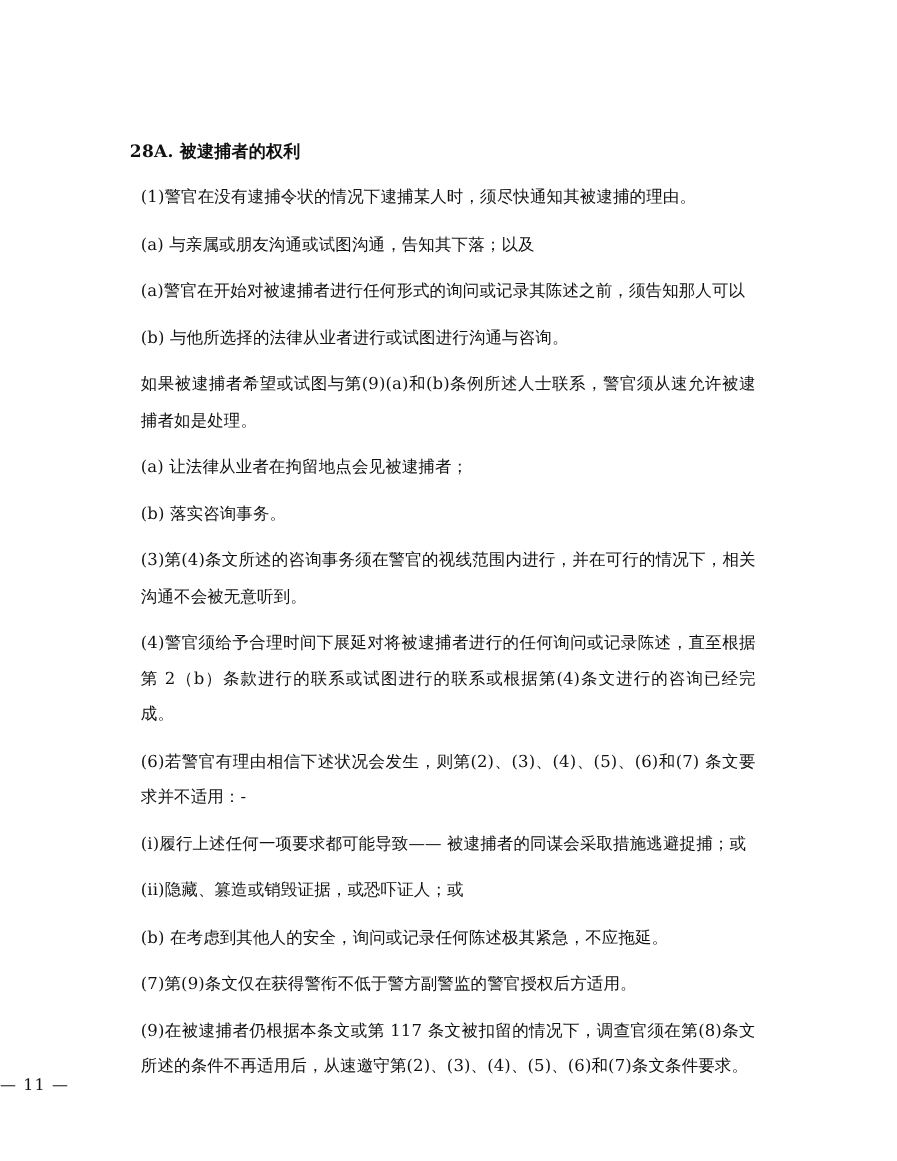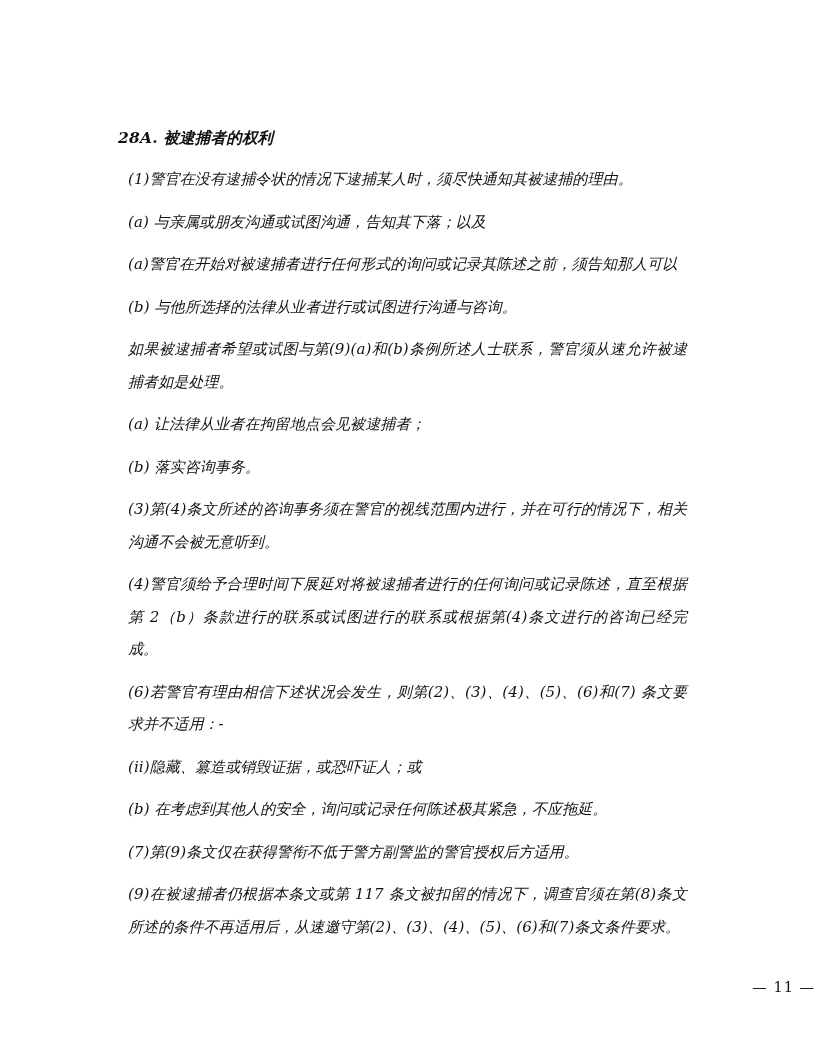--- a/index.html
+++ b/index.html
@@ -16,21 +16,20 @@
     overflow: hidden;
   }
   .page {
     position: absolute;
     left: 0;
     top: 0;
     width: 815px;
     height: 980px;
     box-sizing: border-box;
     padding: 126px 118px 0 118px;
-    font-style: italic;
   }
   .doc-title {
     font-size: 15.5px;
     font-weight: bold;
     letter-spacing: 0.2px;
     margin: 0 0 14px 0;
     line-height: 1.5;
   }
   .para {
     font-size: 15px;
@@ -38,21 +37,21 @@
     margin: 10px;
     text-align: justify;
     text-justify: inter-ideograph;
     letter-spacing: 0.1px;
   }
   .page-number {
     position: absolute;
     left: 0;
     right: 0;
     bottom: 60px;
-    text-align: right;
+    text-align: left;
     font-size: 14.5px;
     font-family: "DejaVu Serif", "Liberation Serif", serif;
     letter-spacing: 1px;
   }
 </style>
 </head>
 <body>
 
 <div class="page">
 
@@ -61,20 +60,21 @@
   <p class="para">(1)警官在没有逮捕令状的情况下逮捕某人时，须尽快通知其被逮捕的理由。</p>
   <p class="para">(a) 与亲属或朋友沟通或试图沟通，告知其下落；以及</p>
   <p class="para">(a)警官在开始对被逮捕者进行任何形式的询问或记录其陈述之前，须告知那人可以</p>
   <p class="para">(b)  与他所选择的法律从业者进行或试图进行沟通与咨询。</p>
   <p class="para">如果被逮捕者希望或试图与第(9)(a)和(b)条例所述人士联系，警官须从速允许被逮捕者如是处理。</p>
   <p class="para">(a)  让法律从业者在拘留地点会见被逮捕者；</p>
   <p class="para">(b)  落实咨询事务。</p>
   <p class="para">(3)第(4)条文所述的咨询事务须在警官的视线范围内进行，并在可行的情况下，相关沟通不会被无意听到。</p>
   <p class="para">(4)警官须给予合理时间下展延对将被逮捕者进行的任何询问或记录陈述，直至根据第 2（b）条款进行的联系或试图进行的联系或根据第(4)条文进行的咨询已经完成。</p>
   <p class="para">(6)若警官有理由相信下述状况会发生，则第(2)、(3)、(4)、(5)、(6)和(7) 条文要求并不适用：-</p>
+  <p class="para">(i)履行上述任何一项要求都可能导致—— 被逮捕者的同谋会采取措施逃避捉捕；或</p>
   <p class="para">(ii)隐藏、篡造或销毁证据，或恐吓证人；或</p>
   <p class="para">(b)  在考虑到其他人的安全，询问或记录任何陈述极其紧急，不应拖延。</p>
   <p class="para">(7)第(9)条文仅在获得警衔不低于警方副警监的警官授权后方适用。</p>
   <p class="para">(9)在被逮捕者仍根据本条文或第 117 条文被扣留的情况下，调查官须在第(8)条文所述的条件不再适用后，从速邀守第(2)、(3)、(4)、(5)、(6)和(7)条文条件要求。</p>
 
 </div>
 
 <div class="page-number">— 11 —</div>
 
 </body></html>

